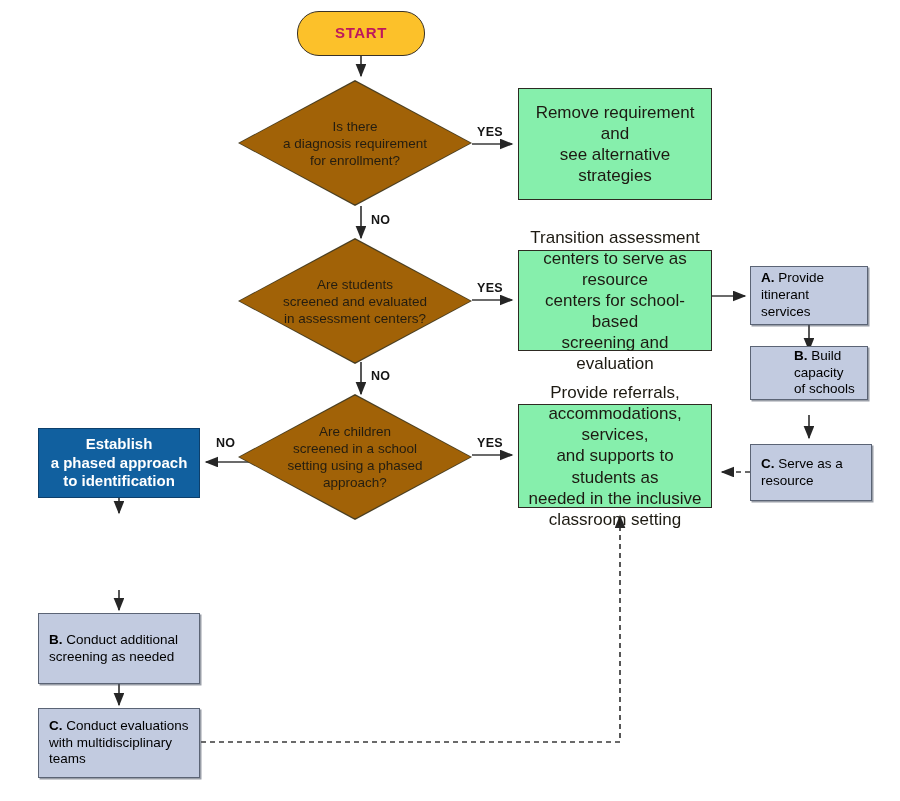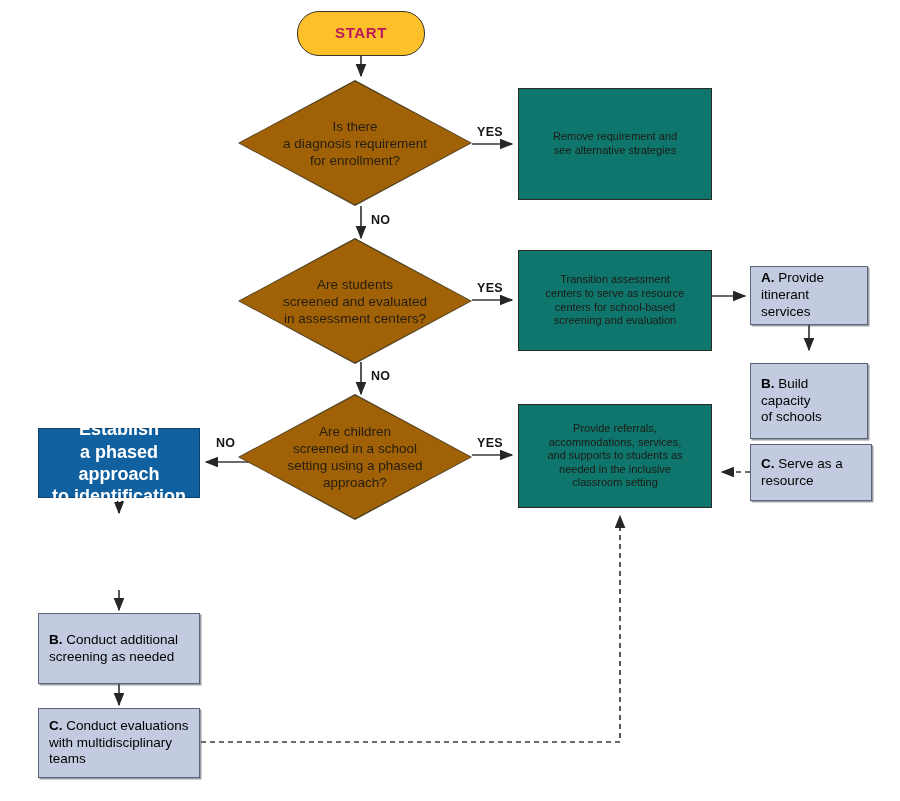--- a/index.html
+++ b/index.html
@@ -53,23 +53,23 @@
     left: 1.6px; top: 1.6px; right: 1.6px; bottom: 1.6px;
     clip-path: polygon(50% 0%, 100% 50%, 50% 100%, 0% 50%);
     background: #a16207;
     display: flex; align-items: center; justify-content: center;
     text-align: center;
     font-size: 13.5px; line-height: 1.26; color: #241d10;
   }
 
   
   .process-cream {
-    background: #0f766e;
+    background: #86efac;
     border: 1.4px solid #2d2a22;
-    font-size: 11px;
+    font-size: 17px;
     color: #1d1a12;
   }
 
   
   .step-blue {
     background: #c2cbe0;
     border: 1.4px solid #5b6475;
     box-shadow: 1.5px 1.5px 0 rgba(70,78,94,0.55);
     font-size: 13.5px;
     color: #000000;
@@ -81,21 +81,21 @@
     text-indent: 0;
   }
   .step-blue .lead { font-weight: bold; }
 
   
   .highlight-blue {
     background: #11609f;
     border: 1.4px solid #0d3f6b;
     color: #ffffff;
     font-weight: bold;
-    font-size: 18px;
+    font-size: 15px;
   }
 
   .edge-label {
     position: absolute;
     font-size: 12.5px;
     font-weight: bold;
     color: #151515;
     z-index: 4;
     letter-spacing: 0.3px;
   }
@@ -185,21 +185,21 @@
 
   <div class="node step-blue lead-indent" style="left:750px; top:266px; width:118px; height:59px;">
     <span class="txt">
       <b class="lead">A. </b>
       <span style="white-space:pre-line;">Provide
 itinerant
 services</span>
     </span>
   </div>
 
-  <div class="node step-blue lead-indent" style="left:750px; top:363px; width:118px; height:76px;">
+  <div class="node step-blue lead-indent" style="left:750px; top:346px; width:118px; height:54px;padding-left:33px;">
     <span class="txt">
       <b class="lead">B. </b>
       <span style="white-space:pre-line;">Build capacity
 of schools</span>
     </span>
   </div>
 
   <div class="node step-blue lead-indent" style="left:750px; top:444px; width:122px; height:57px;">
     <span class="txt">
       <b class="lead">C. </b>

